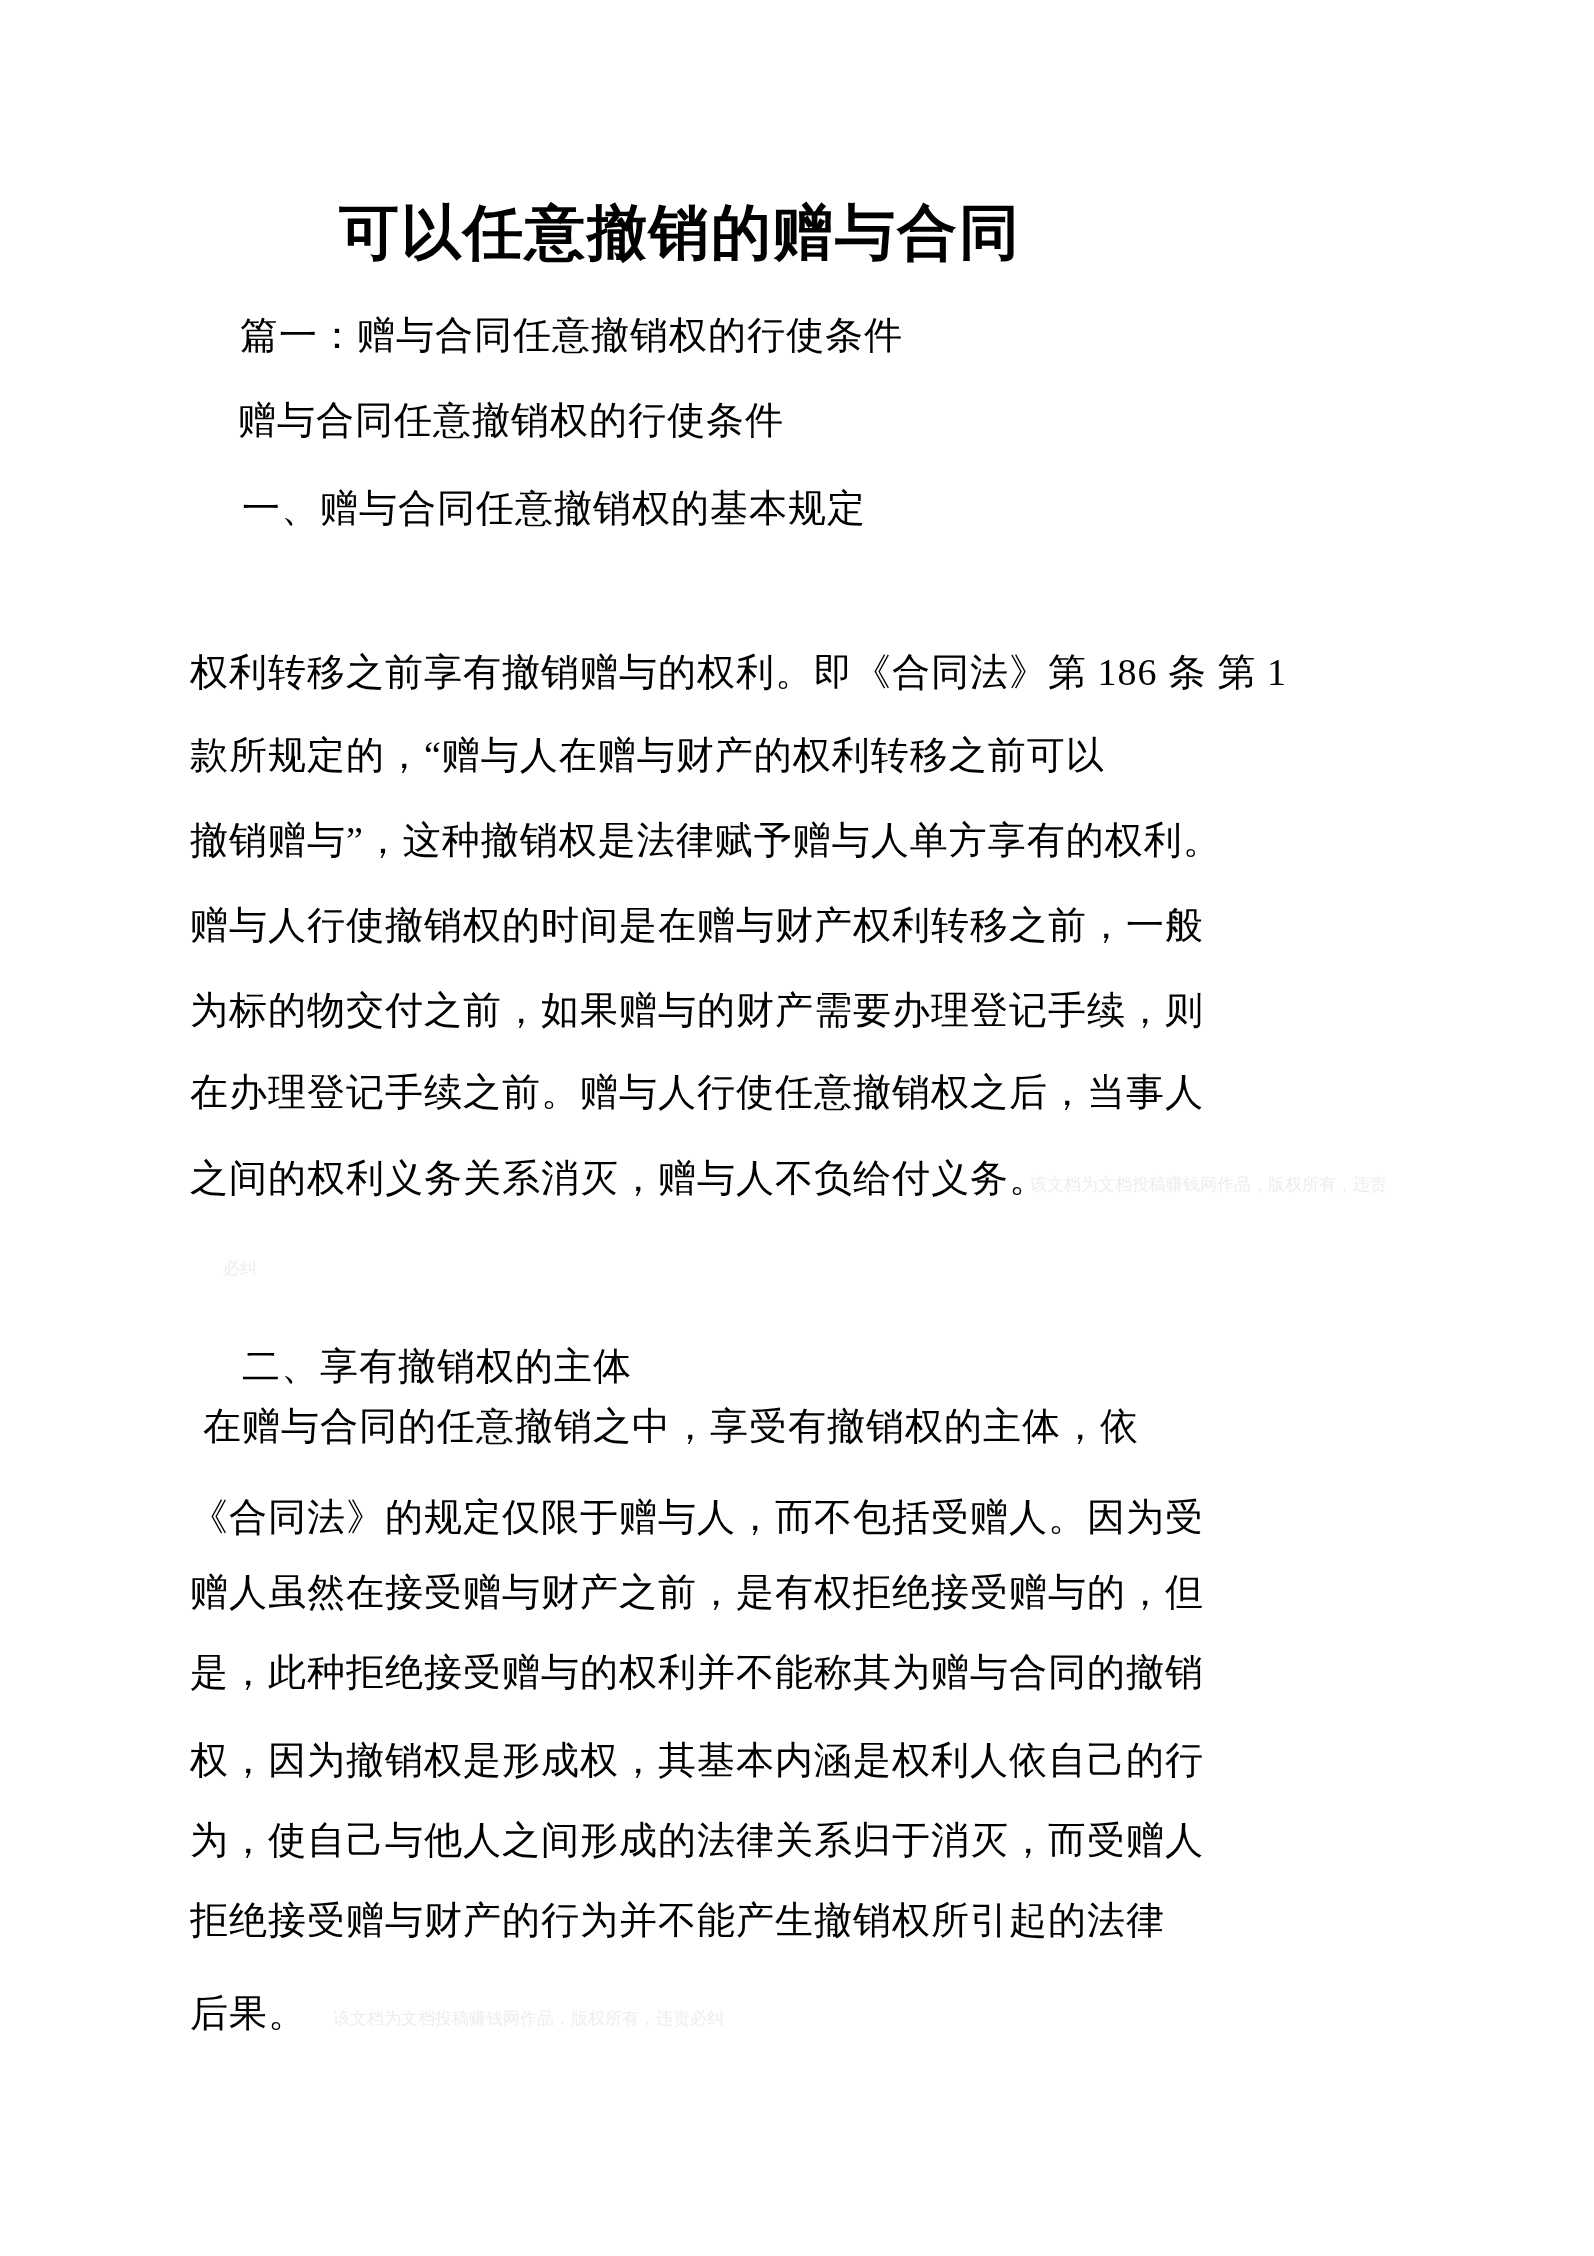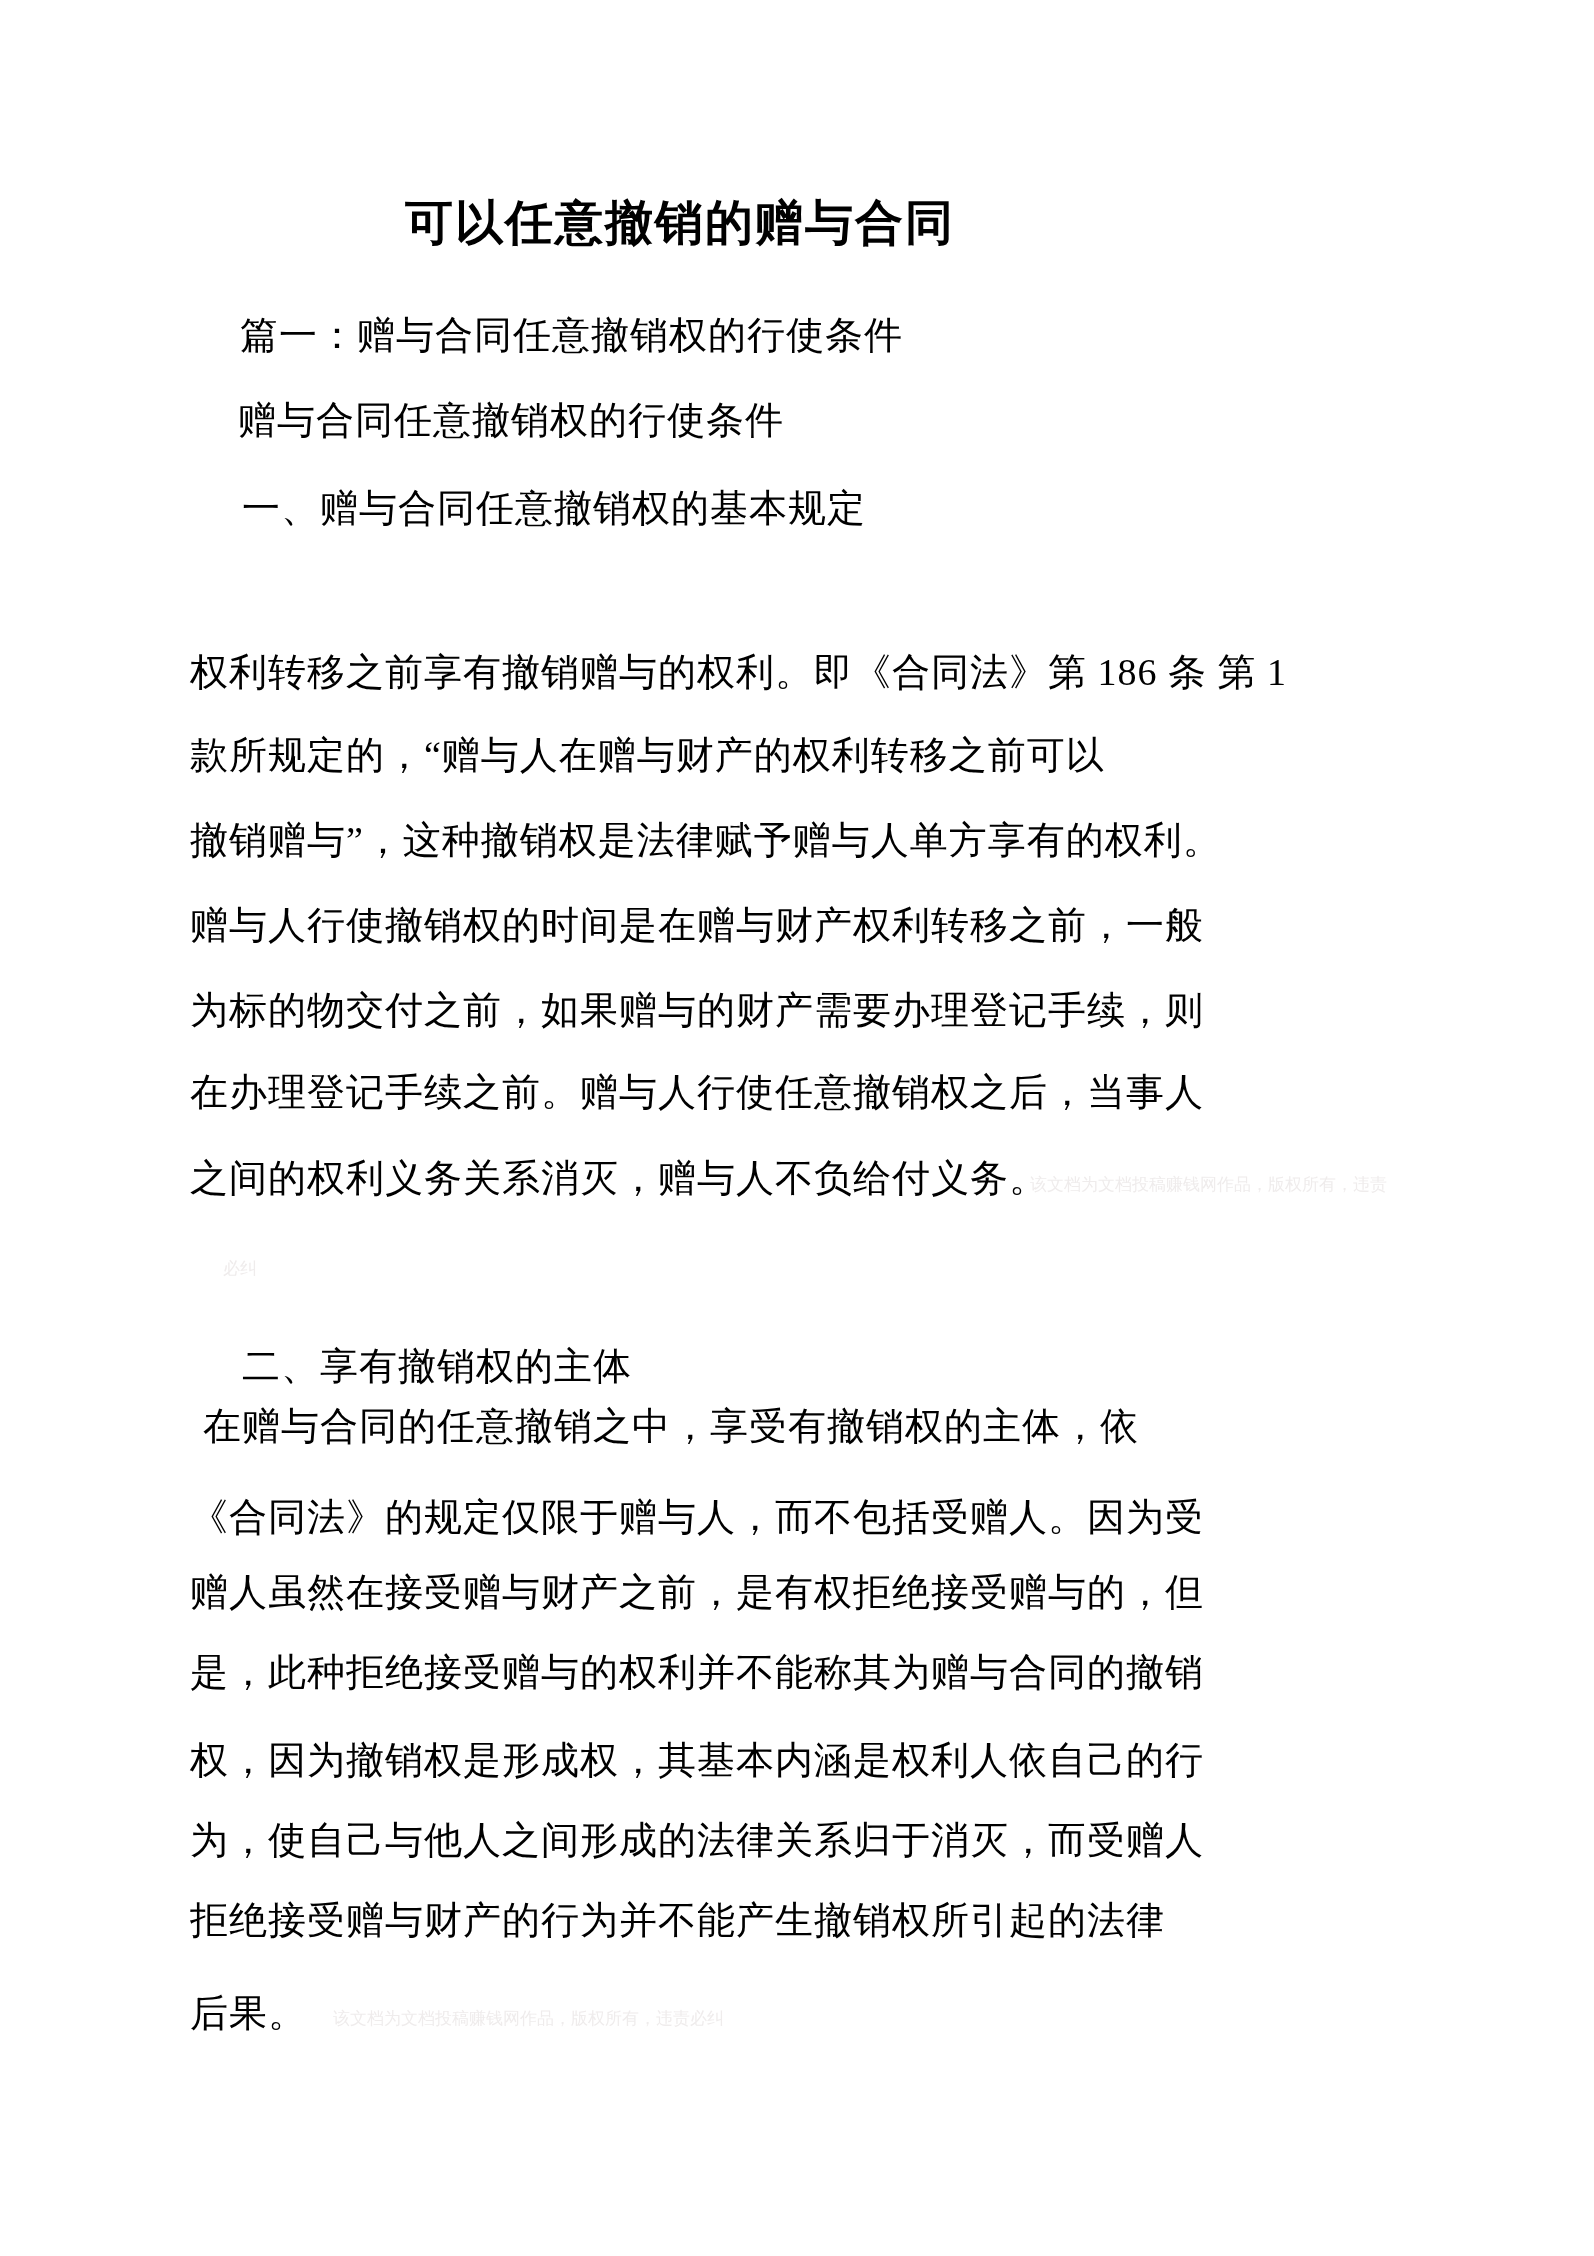--- a/index.html
+++ b/index.html
@@ -17,23 +17,23 @@
   }
   .line {
     position: absolute;
     white-space: pre;
     color: #000000;
     font-size: 38px;
     line-height: 1.1;
     letter-spacing: 1px;
   }
   .line.title {
-    font-family: Liberation Mono, monospace;
+    font-family: Liberation Serif, serif;
     font-weight: bold;
-    font-size: 48px;
+    font-size: 60px;
     width: 980px;
     text-align: center;
     letter-spacing: 2px;
   }
   .line.watermark {
     font-size: 17px;
     letter-spacing: 0;
   }
 </style>
 </head>

